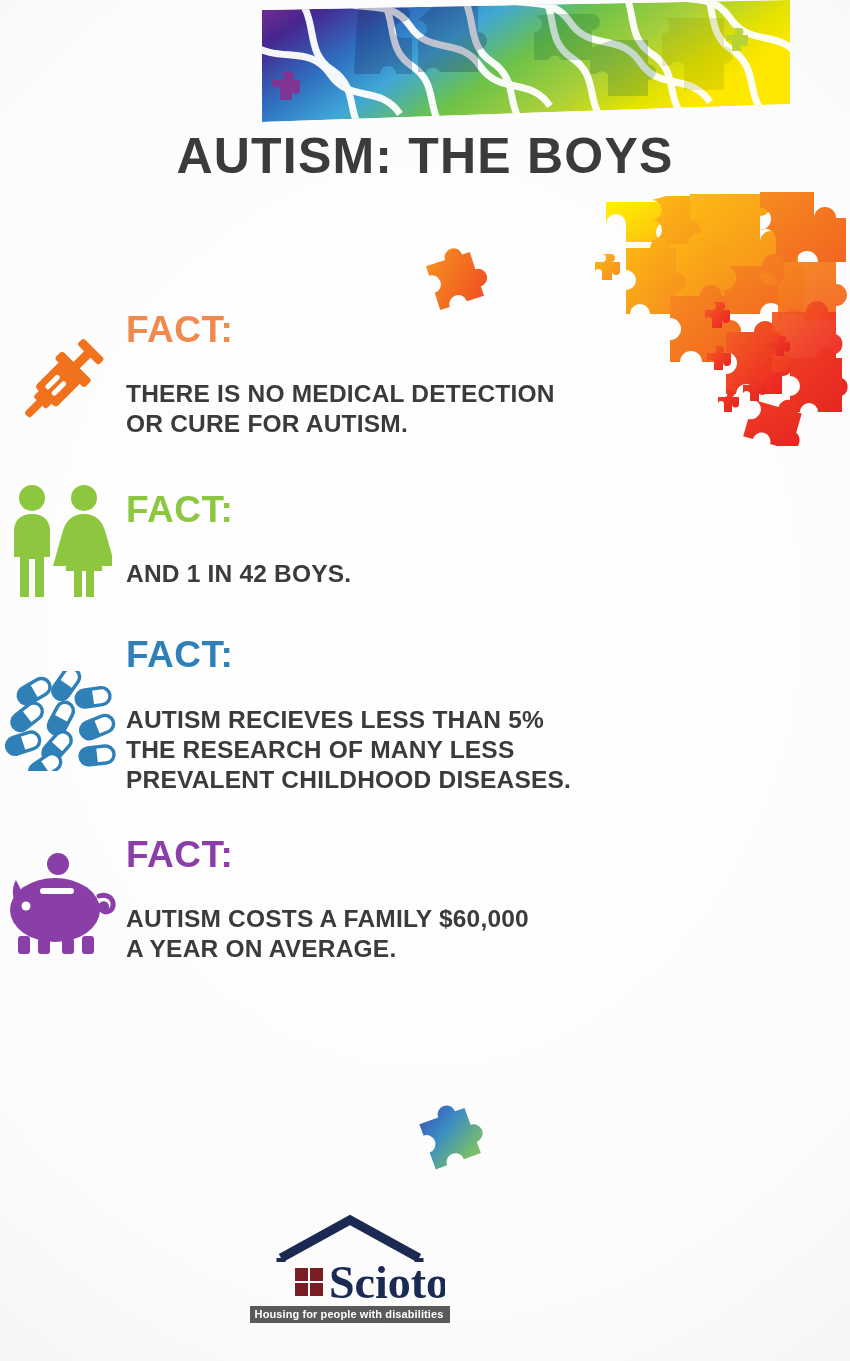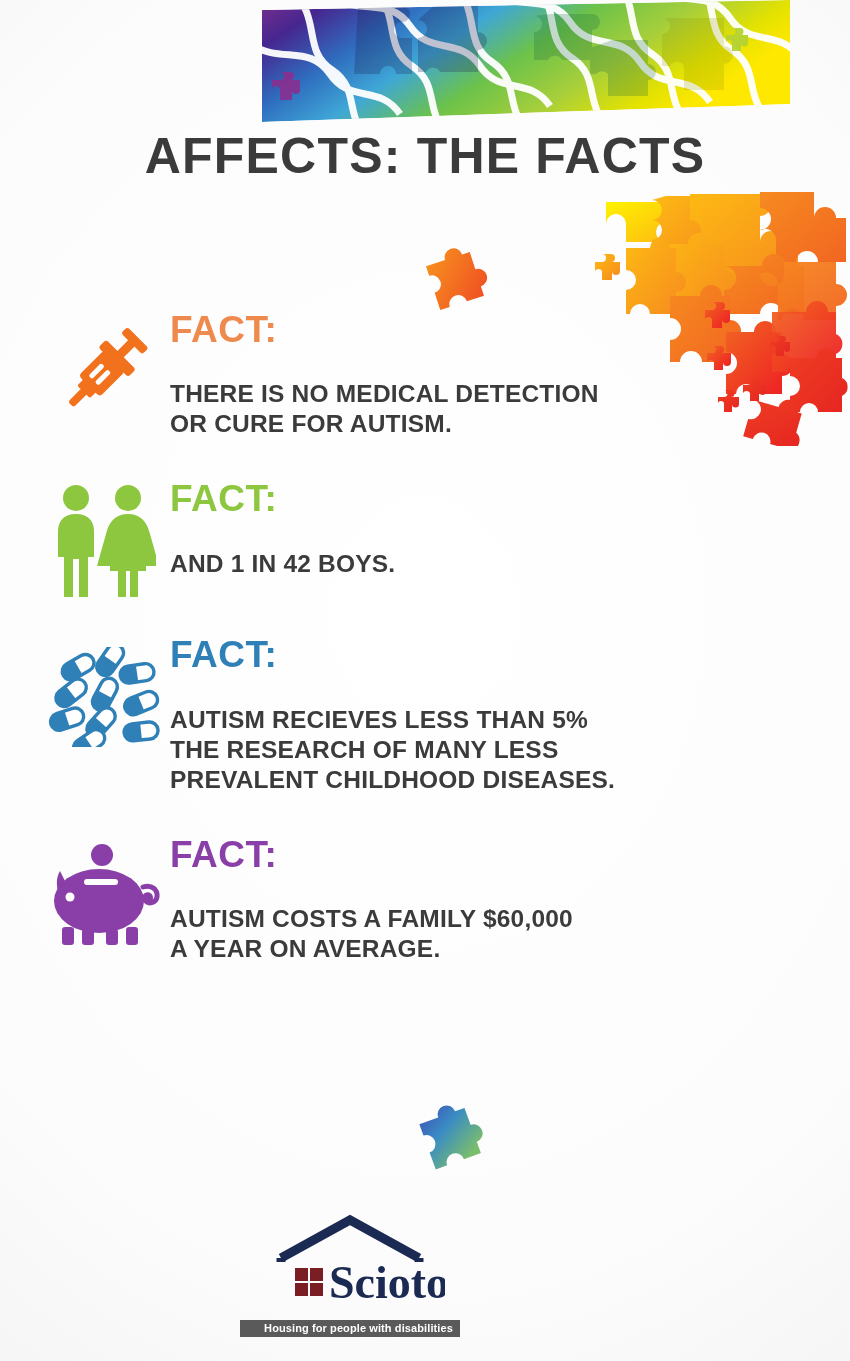--- a/index.html
+++ b/index.html
@@ -77,23 +77,22 @@
   .facts {
     position: absolute;
     top: 312px;
     left: 0;
     width: 850px;
     z-index: 5;
   }
   .fact-row {
     position: relative;
     display: flex;
-    align-items: flex-start;
+    align-items: center;
     margin-bottom: 30px;
-    padding-left: 44px;
   }
   .fact-icon {
     width: 120px;
     min-width: 120px;
     display: flex;
     justify-content: center;
     align-items: flex-start;
     padding-top: 10px;
   }
   .fact-body {
@@ -136,27 +135,27 @@
     flex-direction: column;
     align-items: center;
     z-index: 5;
   }
   .logo-mark {
     position: relative;
     width: 190px;
     height: 92px;
   }
   .logo-tagline {
-    margin-top: 18px;
+    margin-top: 4px;
     background: #5a5a5a;
     color: #ffffff;
     font-size: 11px;
     font-weight: bold;
     letter-spacing: 0.1px;
-    padding: 3px 7px 3px 24px;
+    padding: 3px 7px 3px 5px;
     line-height: 1;
     white-space: nowrap;
   }
 </style>
 </head>
 <body>
 
 <div class="poster">
 
   <div class="topband">
@@ -219,21 +218,21 @@
         <g fill="#8a2f8f">
           <path d="M18,72 h10 a4,4 0 0 1 0,8 h10 v10 a4,4 0 0 1 -8,0 v10 h-12 v-10 a4,4 0 0 0 -8,0 v-10 h8 a4,4 0 0 0 0,-8 z" opacity="0.9"></path>
         </g>
         <g fill="#b4d235">
           <path d="M470,28 h8 a3,3 0 0 1 0,7 h8 v8 a3,3 0 0 1 -7,0 v8 h-9 v-8 a3,3 0 0 0 -6,0 v-8 h6 a3,3 0 0 0 0,-7 z" opacity="0.95"></path>
         </g>
       </g>
     </svg>
   </div>
 
-  <div class="title">AFFECTS: THE FACTS</div>
+  <div class="title">AUTISM: THE BOYS</div>
 
   <div class="cluster-right">
     <svg width="284" height="260" viewBox="0 0 284 260" xmlns="http://www.w3.org/2000/svg">
       <defs>
         <linearGradient id="warm1" x1="0" y1="0" x2="1" y2="1">
           <stop offset="0%" stop-color="#fff200"></stop>
           <stop offset="100%" stop-color="#fdb913"></stop>
         </linearGradient>
         <linearGradient id="warm2" x1="0" y1="0" x2="1" y2="1">
           <stop offset="0%" stop-color="#fdb913"></stop>

